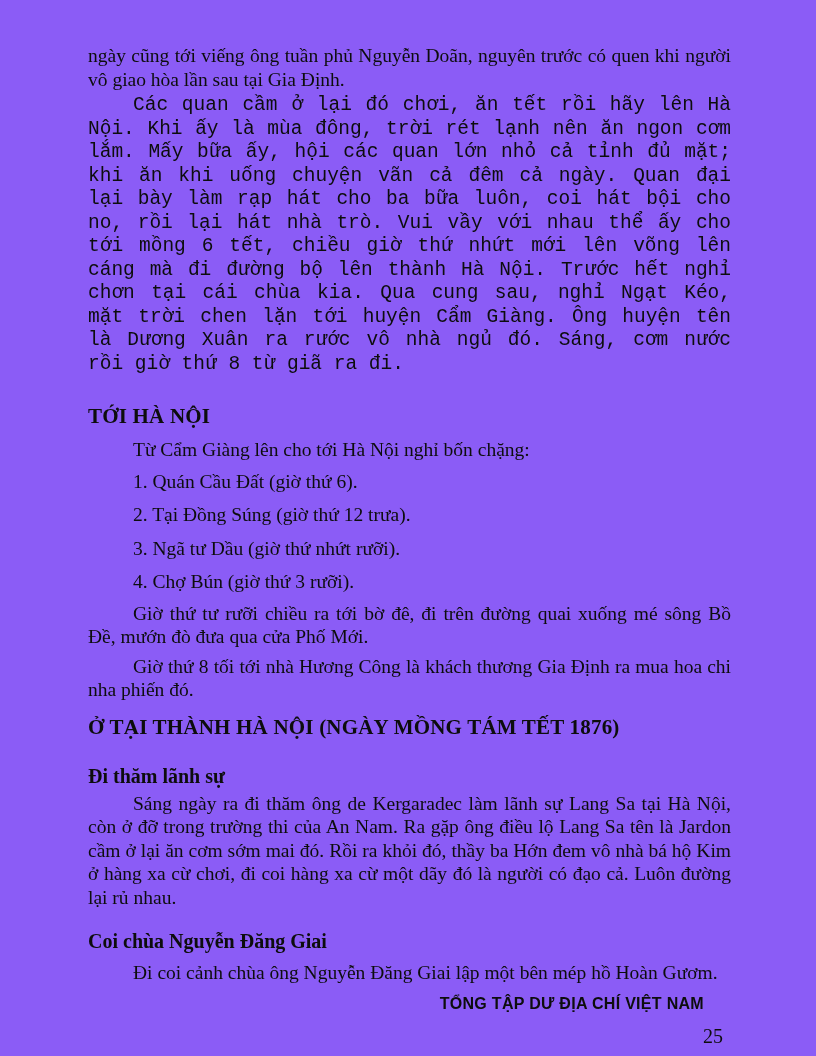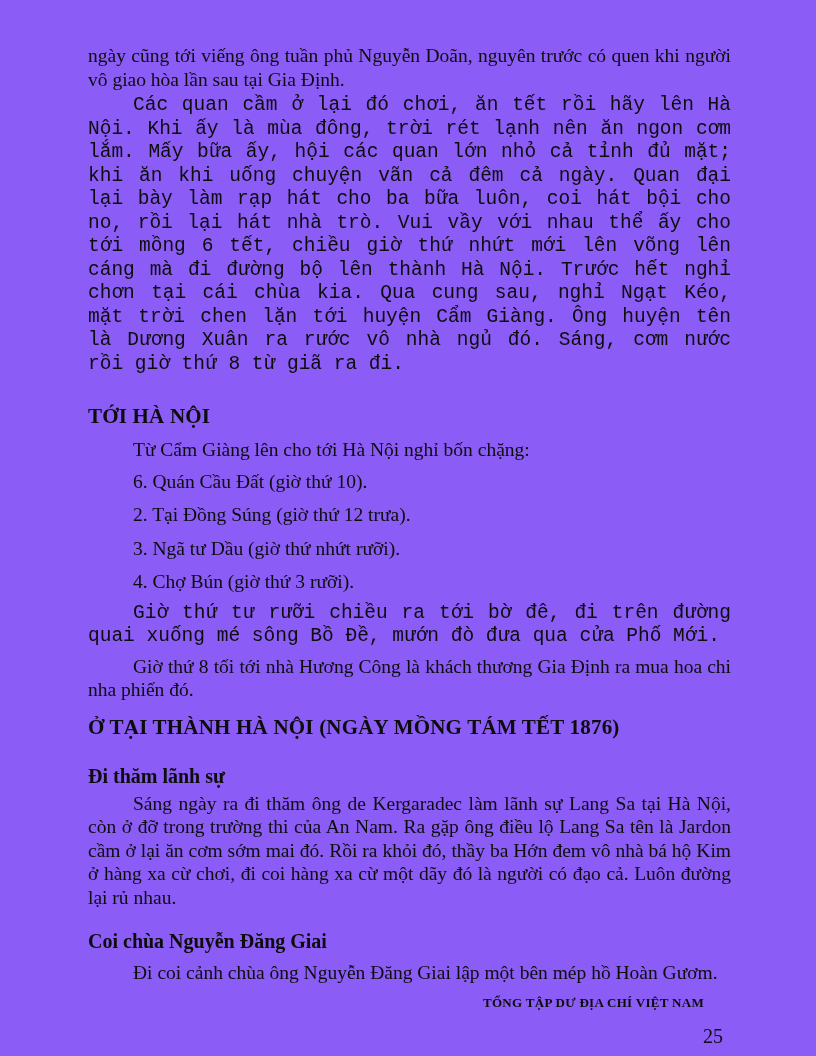--- a/index.html
+++ b/index.html
@@ -54,62 +54,62 @@
   .m-h2   { margin-top: 27px; }
   .m-pintro { margin-top: 9px; }
   .stops {
     list-style: none;
     margin: 8px 0 0 0;
     padding: 0 0 0 45px;
     text-align: left;
   }
   .stops li { margin-bottom: 10px; }
   .stops li:last-child { margin-bottom: 0; }
-  .m-pgiotu { margin-top: 8px; font-family: Liberation Mono, monospace; }
+  .m-pgiotu { margin-top: 8px; }
   .m-pgio8  { margin-top: 6px; }
   .m-h3     { margin-top: 12px; }
   .m-hsub1  { margin-top: 24px; }
   .m-pditham { margin-top: 4px; }
   .m-hsub2  { margin-top: 20px; }
   .m-pcoichua { margin-top: 8px; }
   .page-number {
     position: absolute;
     top: 1024px;
     right: 93px;
     font-size: 20px;
     line-height: 24px;
   }
   .footer-series {
     position: absolute;
     top: 995px;
     right: 112px;
-    font-size: 13px;
+    font-size: 16px;
     font-weight: bold;
     letter-spacing: 0.3px;
-    font-family: Liberation Serif, serif;
+    font-family: Liberation Sans, sans-serif;
   }
 </style>
 </head>
 <body>
 
 <div class="page">
 
   <div class="content">
 
     <p>ngày cũng tới viếng ông tuần phủ Nguyễn Doãn, nguyên trước có quen khi người vô giao hòa lần sau tại Gia Định.</p>
 
 
     <p class="indent m-p2">Các quan cầm ở lại đó chơi, ăn tết rồi hãy lên Hà Nội. Khi ấy là mùa đông, trời rét lạnh nên ăn ngon cơm lắm. Mấy bữa ấy, hội các quan lớn nhỏ cả tỉnh đủ mặt; khi ăn khi uống chuyện vãn cả đêm cả ngày. Quan đại lại bày làm rạp hát cho ba bữa luôn, coi hát bội cho no, rồi lại hát nhà trò. Vui vầy với nhau thể ấy cho tới mồng 6 tết, chiều giờ thứ nhứt mới lên võng lên cáng mà đi đường bộ lên thành Hà Nội. Trước hết nghỉ chơn tại cái chùa kia. Qua cung sau, nghỉ Ngạt Kéo, mặt trời chen lặn tới huyện Cẩm Giàng. Ông huyện tên là Dương Xuân ra rước vô nhà ngủ đó. Sáng, cơm nước rồi giờ thứ 8 từ giã ra đi.</p>
 
     <div class="h-section m-h2">TỚI HÀ NỘI</div>
 
     <p class="indent m-pintro">Từ Cẩm Giàng lên cho tới Hà Nội nghỉ bốn chặng:</p>
 
     <ul class="stops">
-      <li>6. Quán Cầu Đất (giờ thứ 10).</li>
+      <li>1. Quán Cầu Đất (giờ thứ 6).</li>
       <li>2. Tại Đồng Súng (giờ thứ 12 trưa).</li>
       <li>3. Ngã tư Dầu (giờ thứ nhứt rưỡi).</li>
       <li>4. Chợ Bún (giờ thứ 3 rưỡi).</li>
     </ul>
 
     <p class="indent m-pgiotu">Giờ thứ tư rưỡi chiều ra tới bờ đê, đi trên đường quai xuống mé sông Bồ Đề, mướn đò đưa qua cửa Phố Mới.</p>
 
     <p class="indent m-pgio8">Giờ thứ 8 tối tới nhà Hương Công là khách thương Gia Định ra mua hoa chi nha phiến đó.</p>
 
     <div class="h-section m-h3">Ở TẠI THÀNH HÀ NỘI (NGÀY MỒNG TÁM TẾT 1876)</div>

